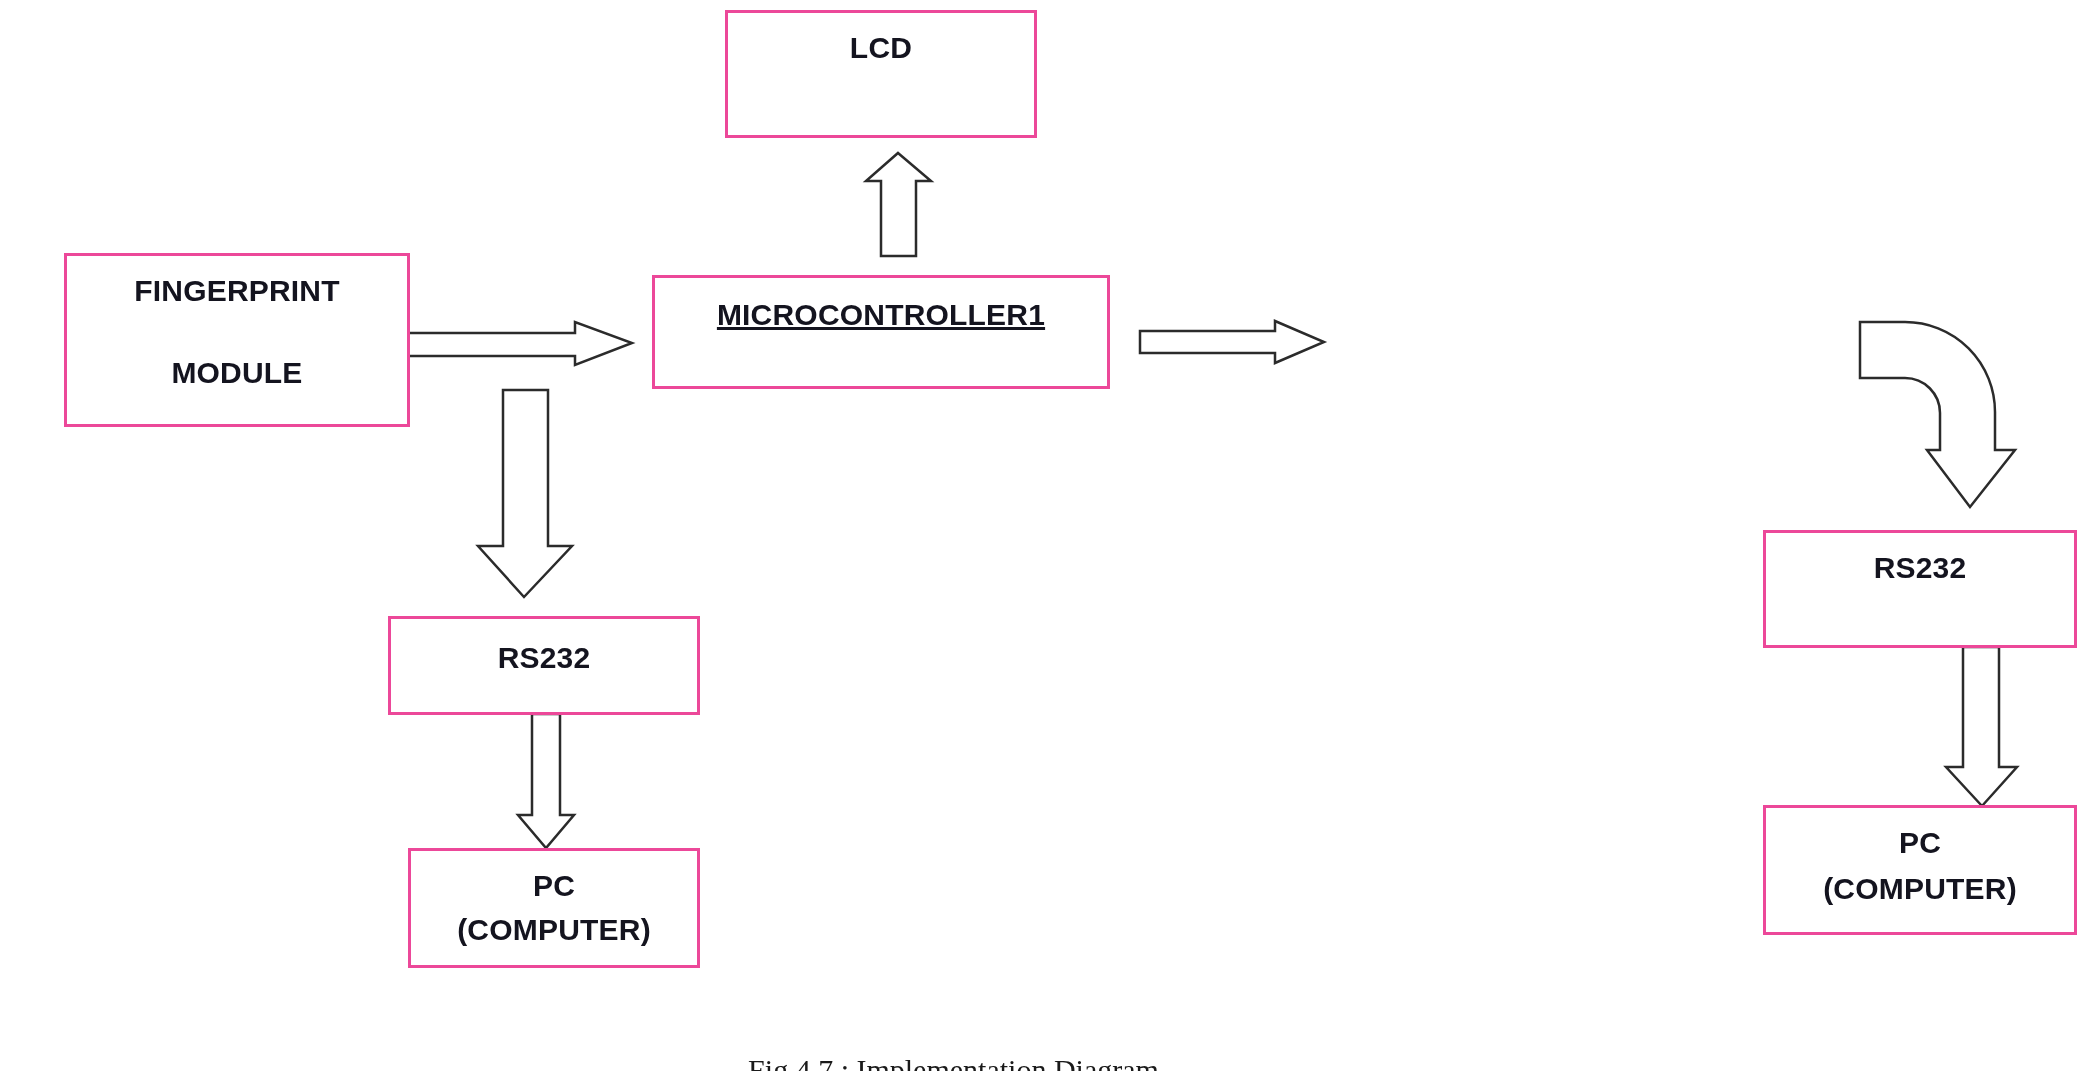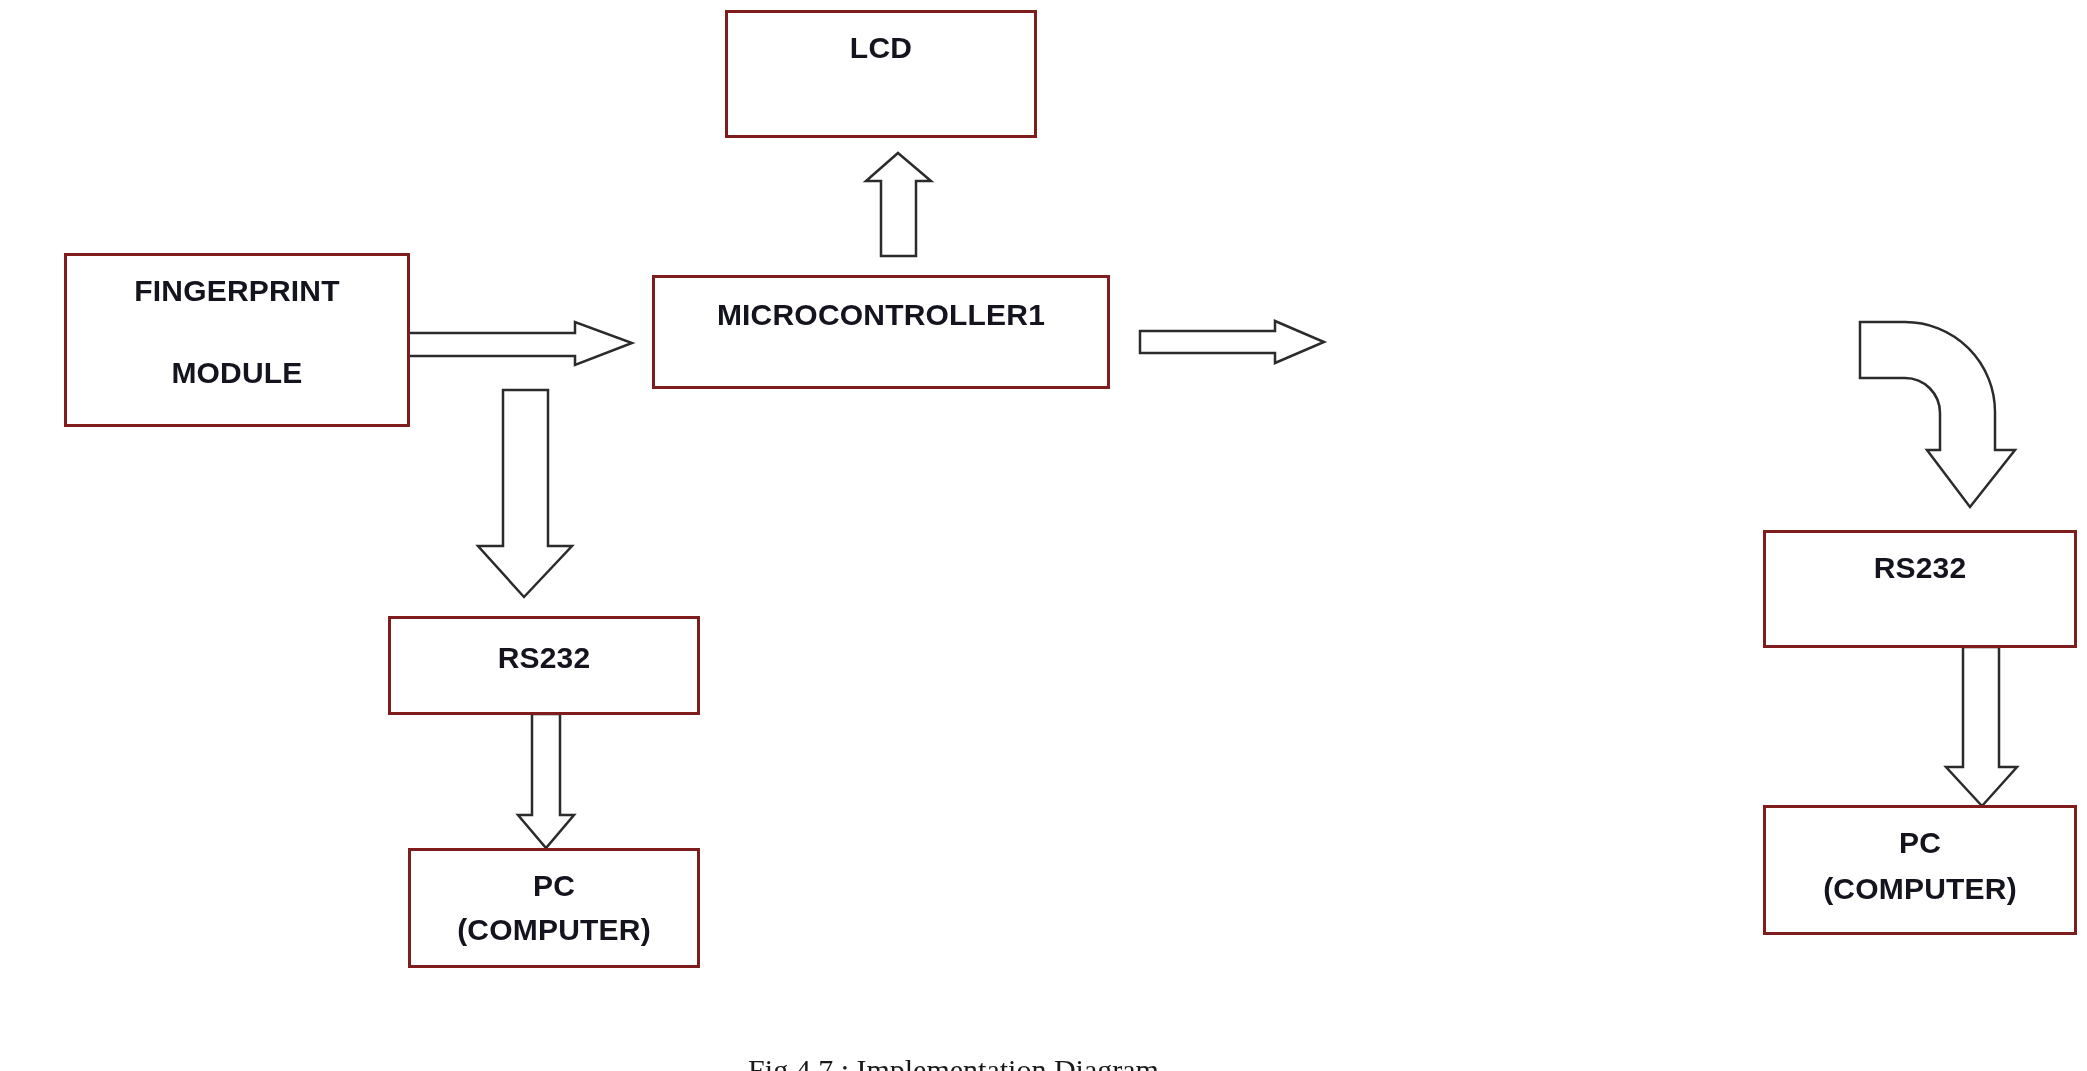--- a/index.html
+++ b/index.html
@@ -25,35 +25,35 @@
   .arrow {
     fill: #ffffff;
     stroke: #2b2b2b;
     stroke-width: 2.5;
     stroke-linejoin: miter;
   }
   .box {
     position: absolute;
     box-sizing: border-box;
     background: #ffffff;
-    border: 3px solid #7f1d1d;
+    border: 3px solid #ec4899;
     display: flex;
     flex-direction: column;
     align-items: center;
     font-weight: 700;
     font-size: 30px;
     line-height: 36px;
     color: #14141f;
     text-align: center;
     letter-spacing: 0.2px;
   }
   
   #box-fingerprint { left: 46px;   top: 253px; width: 346px; height: 174px; padding-top: 17px; row-gap: 46px; margin-left: 18px; }
   #box-lcd         { left: 725px;  top: 10px;  width: 312px; height: 128px; padding-top: 17px; }
-  #box-mc1         { left: 652px;  top: 275px; width: 458px; height: 114px; padding-top: 19px; }
+  #box-mc1         { left: 652px;  top: 275px; width: 458px; height: 114px; padding-top: 19px; text-decoration: underline; }
   #box-mc2         { left: 1332px; top: 273px; width: 488px; height: 115px; padding-top: 17px; }
   #box-rs232-left  { left: 388px;  top: 616px; width: 312px; height: 99px;  padding-top: 21px; }
   #box-pc-left     { left: 408px;  top: 848px; width: 292px; height: 120px; padding-top: 17px; row-gap: 8px; }
   #box-rs232-right { left: 1763px; top: 530px; width: 314px; height: 118px; padding-top: 17px; }
   #box-pc-right    { left: 1763px; top: 805px; width: 314px; height: 130px; padding-top: 17px; row-gap: 10px; }
 
   #caption {
     position: absolute;
     left: -90px;
     top: 1052px;

